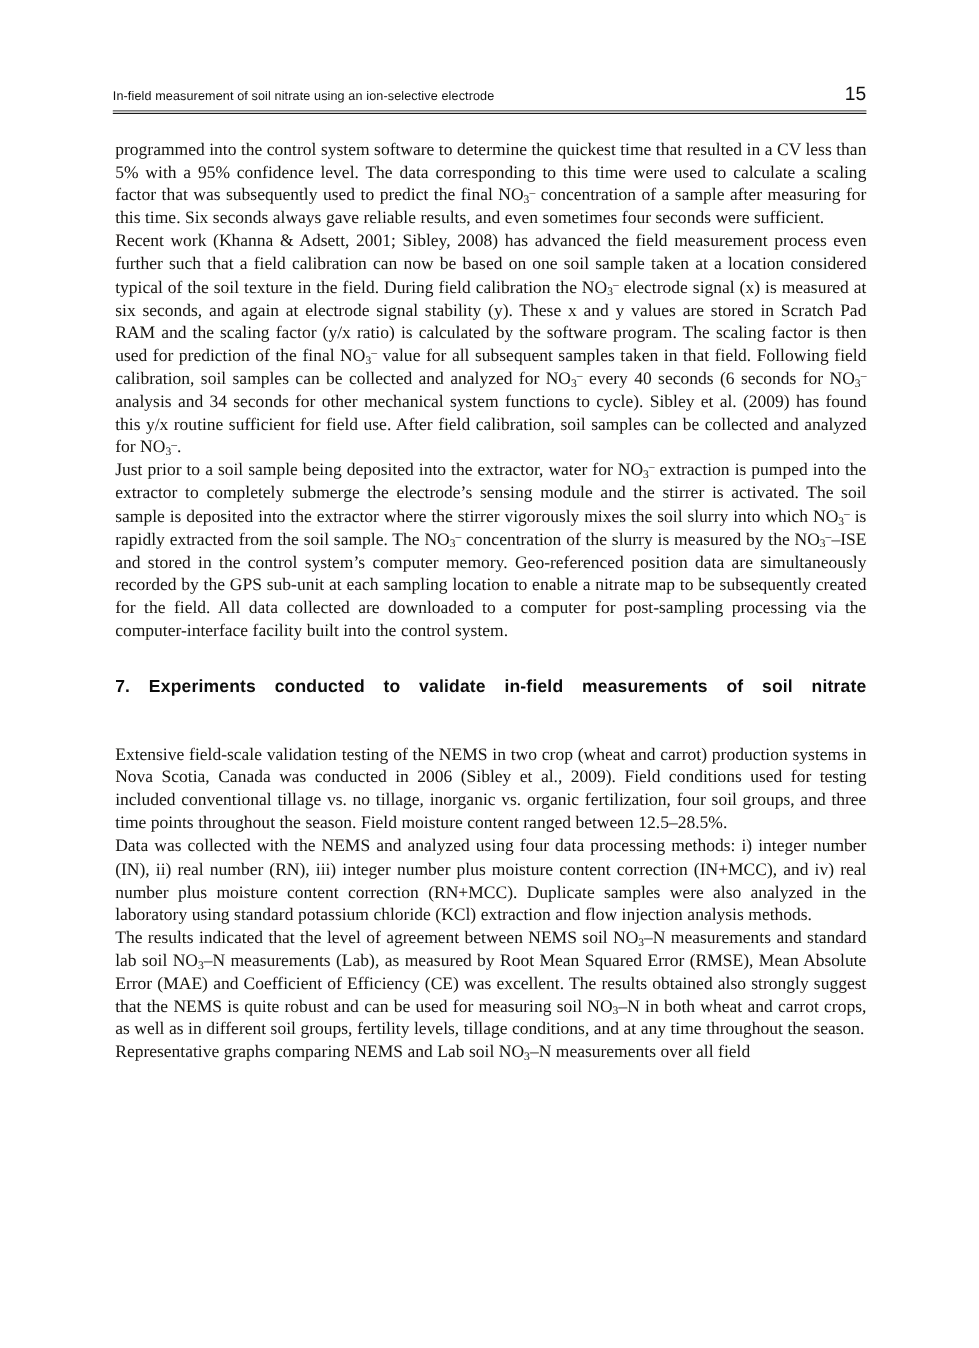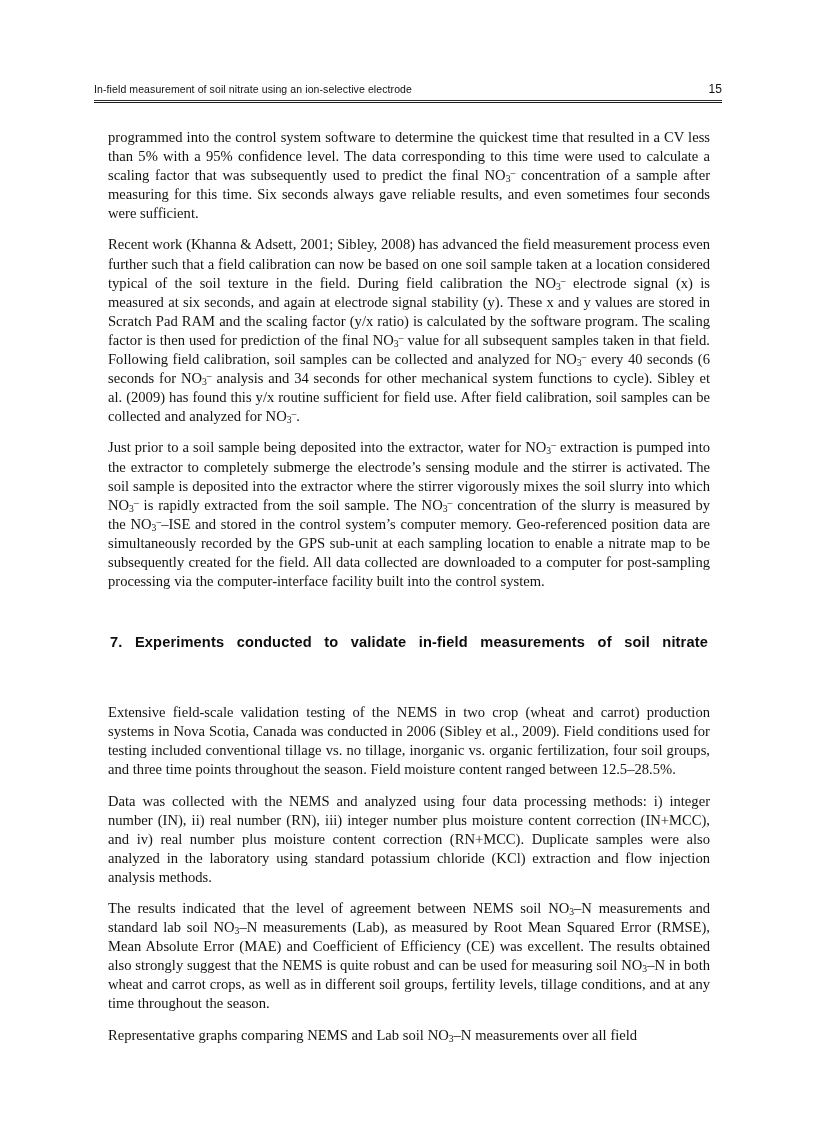--- a/index.html
+++ b/index.html
@@ -13,40 +13,40 @@
     height: 1123px;
     background: #ffffff;
     overflow: hidden;
     box-sizing: border-box;
   }
 
   
   .header {
     position: absolute;
     left: 94px;
-    top: 82px;
+    top: 70px;
     width: 628px;
     height: 24px;
   }
   .header-inner {
     display: flex;
     align-items: baseline;
     justify-content: space-between;
     font-family: "Liberation Sans", sans-serif;
     font-size: 10.5px;
     color: #101010;
     letter-spacing: 0.1px;
     padding-bottom: 4px;
   }
   .header-title {
     white-space: nowrap;
   }
   .header-page {
     font-family: "Liberation Sans", sans-serif;
-    font-size: 12px;
+    font-size: 16px;
   }
   .header-rule-thin {
     width: 100%;
     height: 1px;
     background: #2a2a2a;
   }
   .header-rule-gap {
     width: 100%;
     height: 1px;
     background: #ffffff;
@@ -58,21 +58,21 @@
   }
 
   
   .body-block {
     position: absolute;
     left: 96px;
     top: 116px;
     width: 626px;
   }
   p.para {
-    margin: 12px;
+    margin: 0;
     font-family: "Liberation Serif", "DejaVu Serif", serif;
     font-size: 14.6px;
     line-height: 19.1px;
     color: #15130f;
     text-align: justify;
     text-justify: inter-word;
     -webkit-hyphens: none;
     hyphens: none;
     word-spacing: 0.1px;
   }
@@ -86,21 +86,21 @@
     vertical-align: -0.22em;
   }
   sup {
     font-size: 0.66em;
     line-height: 0;
     vertical-align: 0.42em;
   }
 
   
   h2.section-heading {
-    margin: 14px;
+    margin: 0;
     padding-top: 28px;
     padding-bottom: 17px;
     font-family: "Liberation Sans", "DejaVu Sans", sans-serif;
     font-size: 14.6px;
     font-weight: bold;
     line-height: 19.5px;
     color: #0d0d0d;
     text-align: justify;
     text-justify: inter-word;
     letter-spacing: 0.15px;

